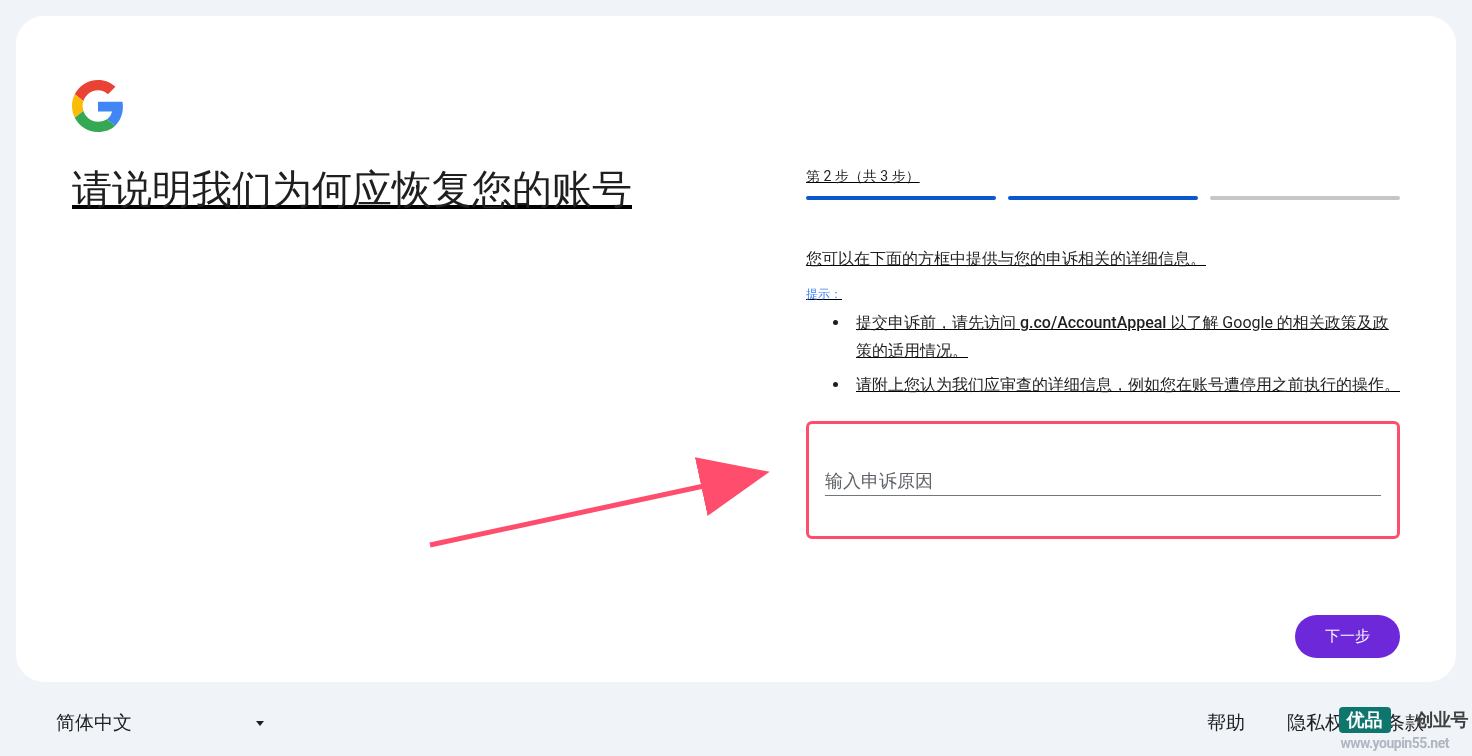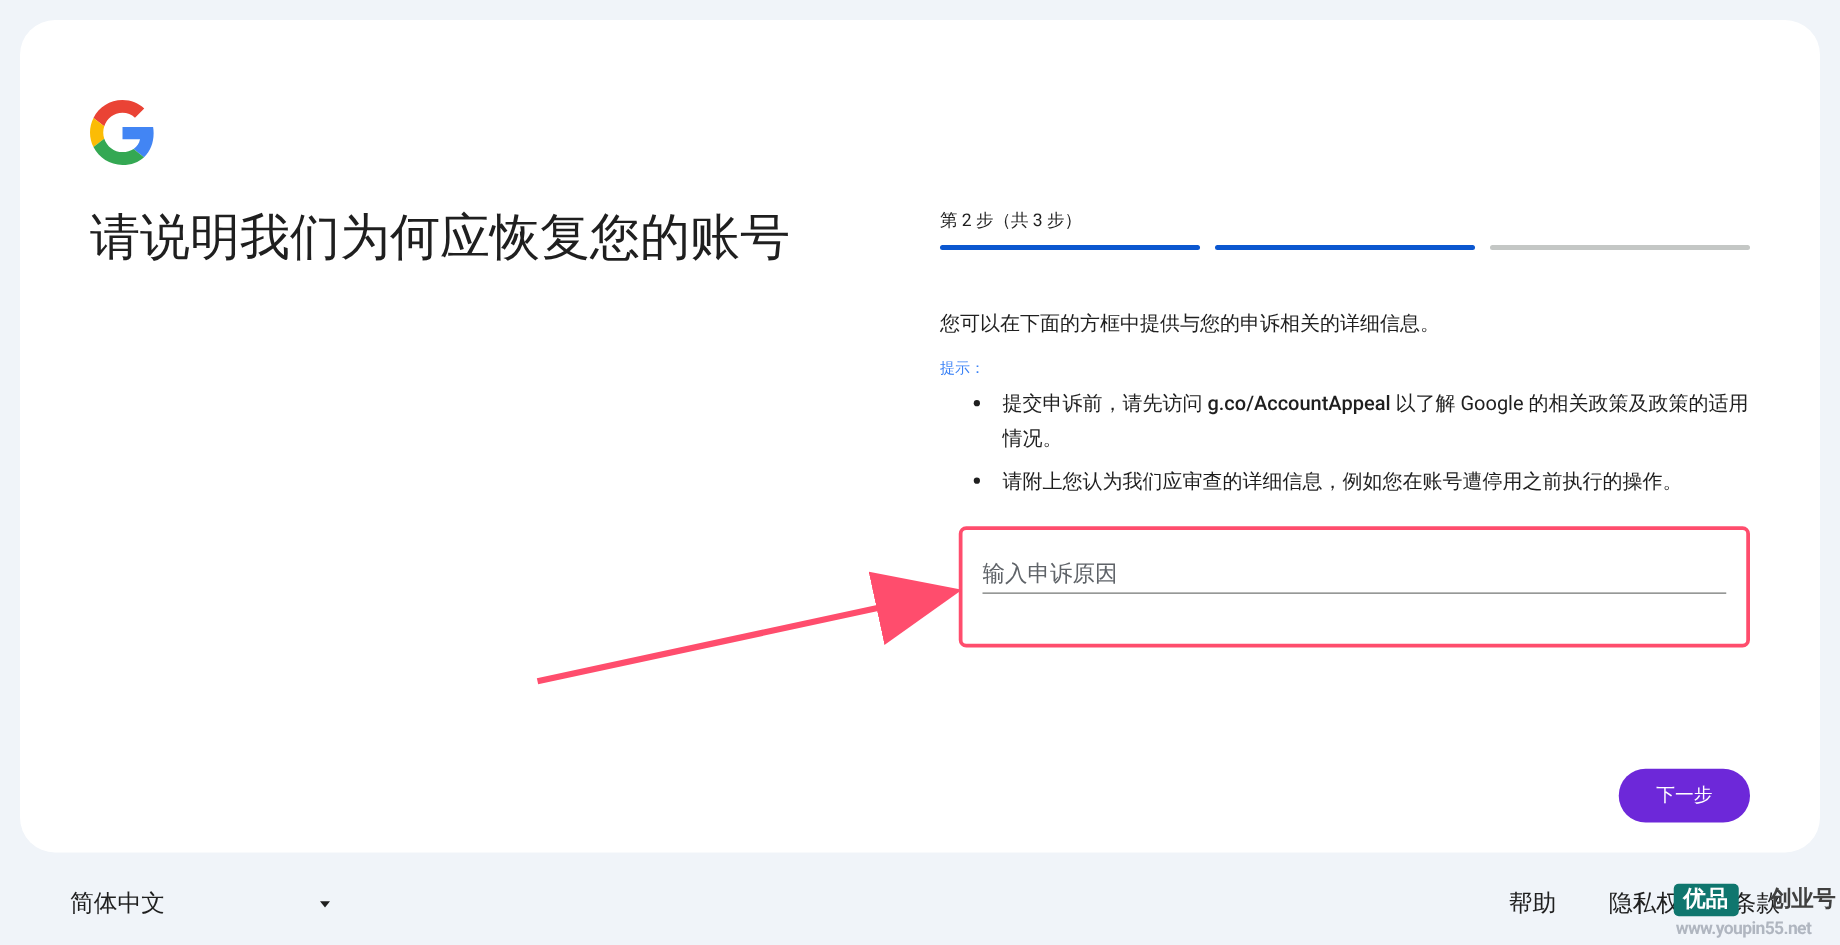--- a/index.html
+++ b/index.html
@@ -23,21 +23,22 @@
       bottom: 74px;
       background: #fff;
       border-radius: 28px;
       padding: 64px 56px 40px 56px;
     }
     .google-logo {
       margin-bottom: 28px;
     }
     .content-wrap {
       display: flex;
-      gap: 40px;
+      gap: 94px;
+      text-decoration: underline;
     }
     .left-col {
       flex: 0 0 640px;
     }
     .right-col {
       flex: 1;
       padding-top: 4px;
       position: relative;
     }
     .page-title {
@@ -114,23 +115,22 @@
       line-height: 1.75;
       margin-bottom: 6px;
       padding-left: 6px;
     }
     .tips-list li b {
       font-weight: 500;
     }
     .input-highlight-box {
       border: 3px solid #ff4d6d;
       border-radius: 6px;
-      padding: 19px 16px 40px 16px;
+      padding: 40px 16px 40px 16px;
       position: relative;
-      margin-left: 15px;
     }
     .text-input {
       width: 100%;
       border: none;
       border-bottom: 1px solid #747775;
       font-size: 18px;
       color: #1f1f1f;
       padding: 6px 0 4px 0;
       outline: none;
       background: transparent;

